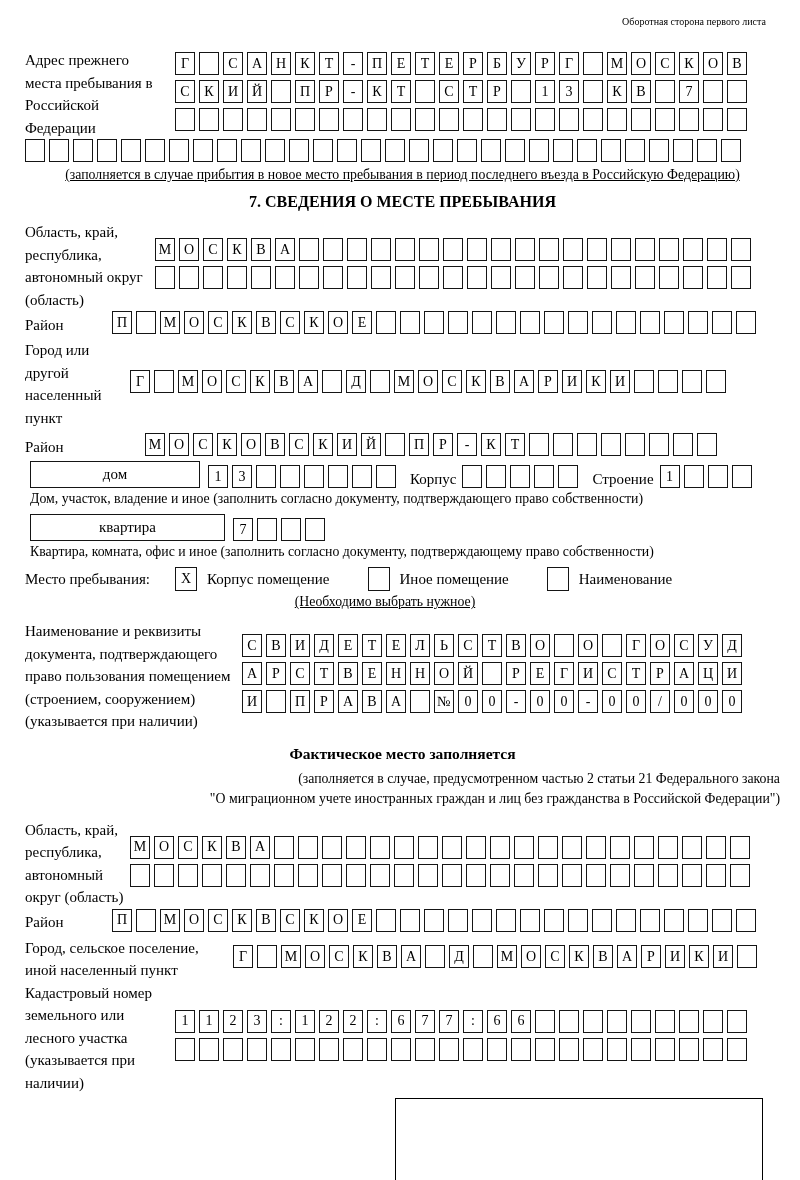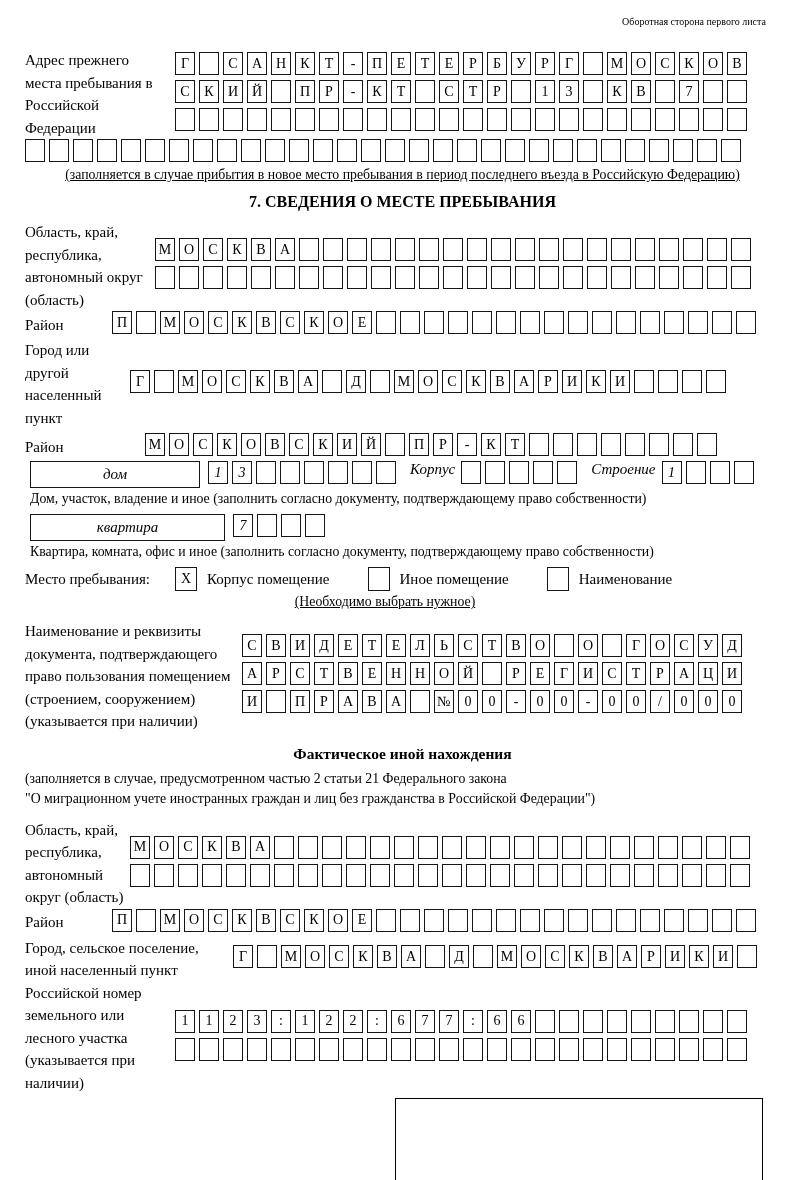--- a/index.html
+++ b/index.html
@@ -16,35 +16,35 @@
   .w208{width:208px;}
   .w217{width:217px;}
   .rows{display:flex;flex-direction:column;}
   .cells{display:flex;flex-wrap:nowrap;margin-bottom:5px;}
   .cell{box-sizing:border-box;flex:0 0 auto;width:20px;height:23px;border:1.8px solid #151515;
         margin-right:4px;display:inline-flex;align-items:center;justify-content:center;
         font-size:14px;line-height:1;}
   .note{font-size:13.8px;text-decoration:underline;}
   .center{text-align:center;}
   .sec-title{font-weight:bold;font-size:16px;text-align:center;margin:2px 0 10px 0;}
-  .strip{display:flex;align-items:flex-start;margin:0 0 2px 5px;font-style:italic;}
+  .strip{display:flex;align-items:flex-end;margin:0 0 2px 5px;}
   .named-box{box-sizing:border-box;border:1.8px solid #151515;height:27px;display:flex;
              align-items:center;justify-content:center;font-size:15px;flex:0 0 auto;}
   .bw170{width:170px;margin-right:8px;}
   .bw195{width:195px;margin-right:8px;}
   .strip .cells{margin-bottom:0;}
   .inline-lbl{font-size:15px;margin:0 6px 0 10px;flex:0 0 auto;}
   .caption{font-size:13.8px;margin:3px 0 7px 5px;}
   .mesto-row{display:flex;align-items:center;margin-top:3px;}
   .mesto-row .cell{margin:0 10px 0 0;}
   .chk{width:22px;height:24px;}
   .opt-lbl{font-size:15px;margin-right:38px;}
   .mesto-note{margin:3px 0 10px 150px;width:420px;text-align:center;}
   .fact-title{font-weight:bold;font-size:15.5px;text-align:center;margin:12px 0 6px 0;}
-  .fact-note{text-align:left;font-size:13.8px;line-height:1.45;}
+  .fact-note{text-align:right;font-size:13.8px;line-height:1.45;}
   .fact-note-block{margin-bottom:10px;}
   .stamp-box{box-sizing:border-box;margin:4px 0 6px 370px;width:368px;height:173px;border:1.8px solid #000;}
   .mb10{margin-bottom:10px;}
   .mt4{margin-top:4px;}
 </style>
 </head>
 <body>
 
 <div class="page">
 
@@ -344,21 +344,21 @@
         <div class="cell"></div>
       </div>
     <div class="inline-lbl">Строение</div>
     <div class="cells">
         <div class="cell">1</div>
         <div class="cell"></div>
         <div class="cell"></div>
         <div class="cell"></div>
       </div>
   </div>
-  <div class="caption">Дом, участок, владение и иное (заполнить согласно документу, подтверждающему право собственности)</div>
+  <div class="caption">Дом, участок, владение и иное (заполнить согласно документу, подтверждающего право собственности)</div>
 
   <div class="strip">
     <div class="named-box bw195">квартира</div>
     <div class="cells">
         <div class="cell">7</div>
         <div class="cell"></div>
         <div class="cell"></div>
         <div class="cell"></div>
       </div>
   </div>
@@ -443,21 +443,21 @@
           <div class="cell">0</div>
           <div class="cell">0</div>
           <div class="cell">/</div>
           <div class="cell">0</div>
           <div class="cell">0</div>
           <div class="cell">0</div>
         </div>
     </div>
   </div>
 
-  <div class="fact-title">Фактическое иной нахождения</div>
+  <div class="fact-title">Фактическое место заполняется</div>
   <div class="fact-note-block">
     <div class="fact-note">(заполняется в случае, предусмотренном частью 2 статьи 21 Федерального закона</div>
     <div class="fact-note">"О миграционном учете иностранных граждан и лиц без гражданства в Российской Федерации")</div>
   </div>
 
   <div class="field">
     <div class="label w105">Область, край, республика, автономный округ (область)</div>
     <div class="rows">
       <div class="cells">
           <div class="cell">М</div>
@@ -573,21 +573,21 @@
         <div class="cell">А</div>
         <div class="cell">Р</div>
         <div class="cell">И</div>
         <div class="cell">К</div>
         <div class="cell">И</div>
         <div class="cell"></div>
       </div>
   </div>
 
   <div class="field">
-    <div class="label w150">Российской номер земельного или лесного участка (указывается при наличии)</div>
+    <div class="label w150">Кадастровый номер земельного или лесного участка (указывается при наличии)</div>
     <div class="rows">
       <div class="cells">
           <div class="cell">1</div>
           <div class="cell">1</div>
           <div class="cell">2</div>
           <div class="cell">3</div>
           <div class="cell">:</div>
           <div class="cell">1</div>
           <div class="cell">2</div>
           <div class="cell">2</div>

